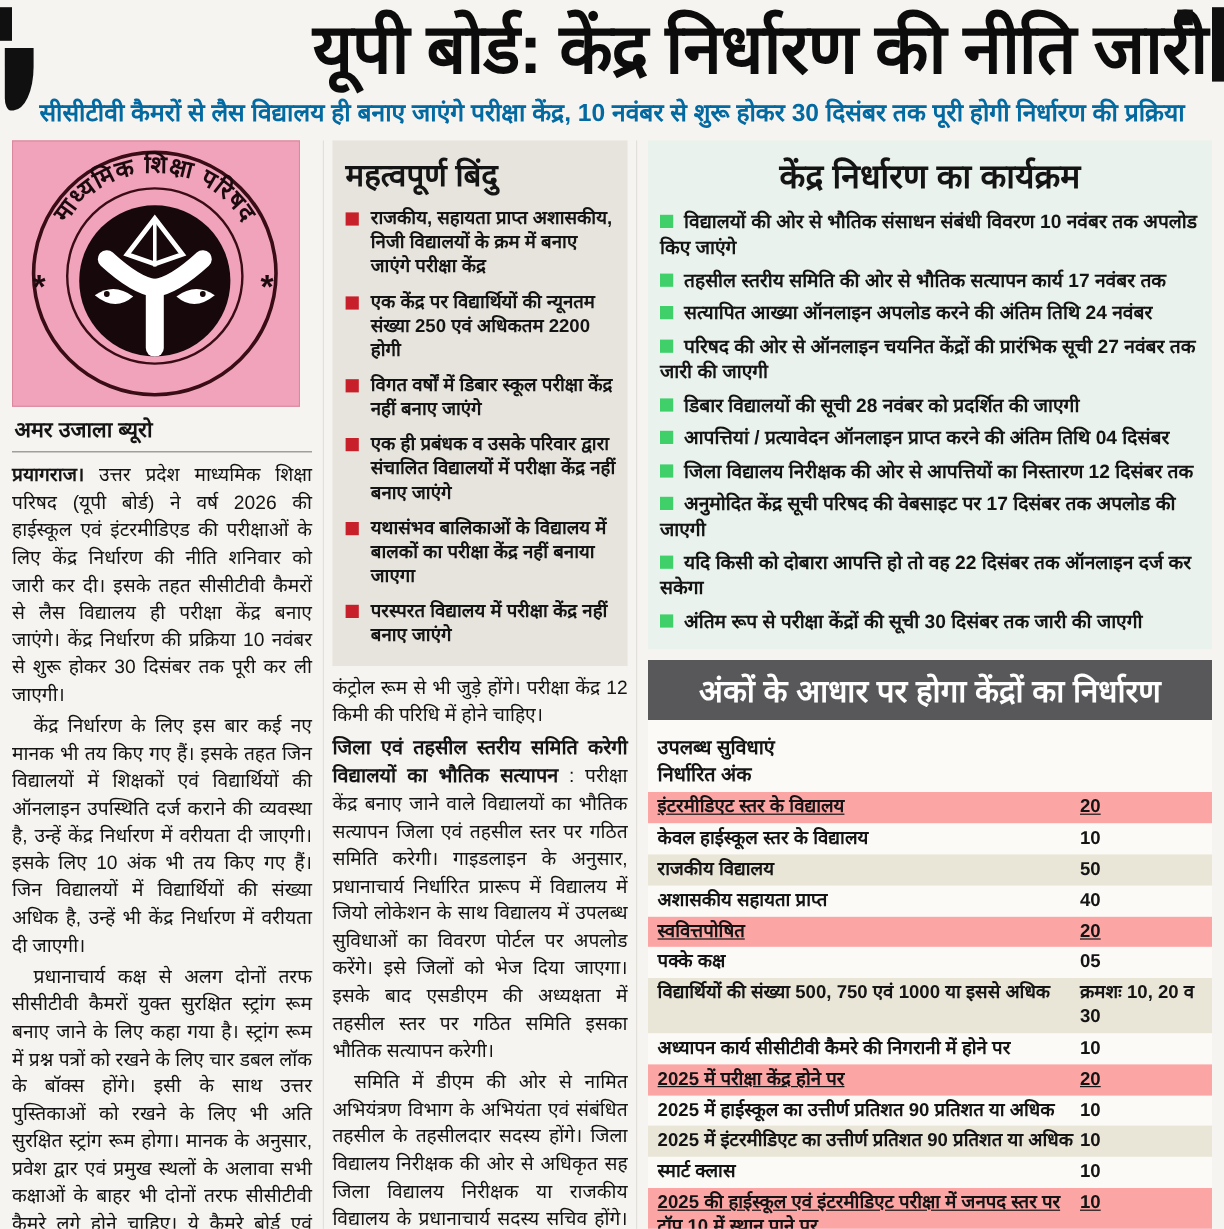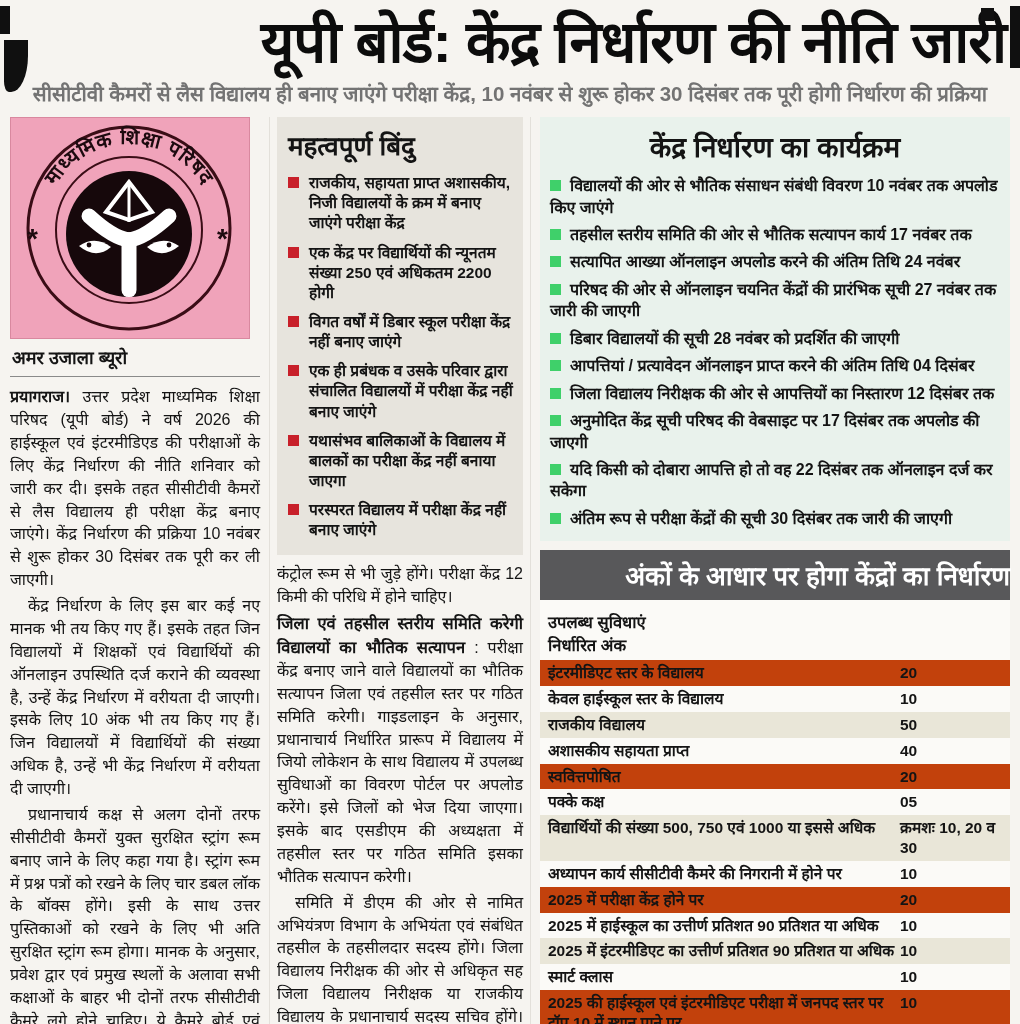--- a/index.html
+++ b/index.html
@@ -19,21 +19,21 @@
   .mark-tl2{left:4px;top:40px;width:24px;height:52px;border-radius:0 0 70% 20%;}
   .mark-tr1{right:0;top:6px;width:10px;height:62px;}
   .mark-tr2{right:26px;top:8px;width:13px;height:13px;}
 
   
   .headline{
     font-size:58px;font-weight:800;line-height:1.02;text-align:right;
     letter-spacing:-1px;color:#0c0c0c;margin:6px 4px 0;
   }
   .subheadline{
-    font-size:20.5px;font-weight:700;text-align:center;margin:8px 2px 0;color:#737373;
+    font-size:20.5px;font-weight:700;text-align:center;margin:8px 2px 0;color:#0369a1;
   }
 
   
   .columns{display:flex;gap:9px;margin-top:10px;align-items:flex-start;}
   .col1{width:250px;flex:none;}
   .col2{width:246px;flex:none;padding:0 7px;border-left:1px solid #e3e0da;border-right:1px solid #e3e0da;}
   .col3{flex:1;min-width:0;}
 
   
   .logo-box{width:238px;height:220px;background:#f0a3ba;border:1px solid #d9889f;}
@@ -54,30 +54,30 @@
   .ip-item .sq{position:absolute;left:2px;top:4px;width:11px;height:11px;background:#c8202a;}
   .col2 .article{margin-top:8px;}
 
   
   .sc-box{background:#e9f2ec;padding:8px 10px 6px;box-sizing:border-box;min-height:372px;}
   .sc-title{font-size:28px;font-weight:700;text-align:center;margin:2px 0 10px;}
   .sc-item{font-size:16px;font-weight:600;line-height:1.34;margin-bottom:6px;}
   .sc-item .sq{display:inline-block;width:11px;height:11px;background:#3fd06a;margin-right:9px;}
 
   
-  .tbl-bar{margin-top:9px;background:#58585a;color:#ffffff;text-align:right;
+  .tbl-bar{margin-top:9px;background:#58585a;color:#ffffff;text-align:center;
     font-size:26px;font-weight:700;padding:7px 0;}
   .tbl{background:#fbfaf7;padding:5px 0 4px;}
   .t-head{display:flex;font-size:16.5px;font-weight:700;padding:5px 8px 4px;flex-direction:column;}
   .t-head .t-label{width:352px;flex:none;}
   .t-head .t-value{flex:1;}
   .t-row{display:flex;font-size:15.5px;padding:3px 8px;line-height:1.28;}
   .t-row .t-label{width:352px;flex:none;font-weight:600;}
   .t-row .t-value{flex:1;font-weight:600;}
-  .t-row.mint{background:#c2410c;}
+  .t-row.mint{background:#fca5a5;text-decoration:underline;}
   .t-row.beige{background:#e9e6d8;}
 </style>
 </head>
 <body>
 
 <div class="page">
 
   <div class="mark mark-tl1"></div>
   <div class="mark mark-tl2"></div>
   <div class="mark mark-tr1"></div>

